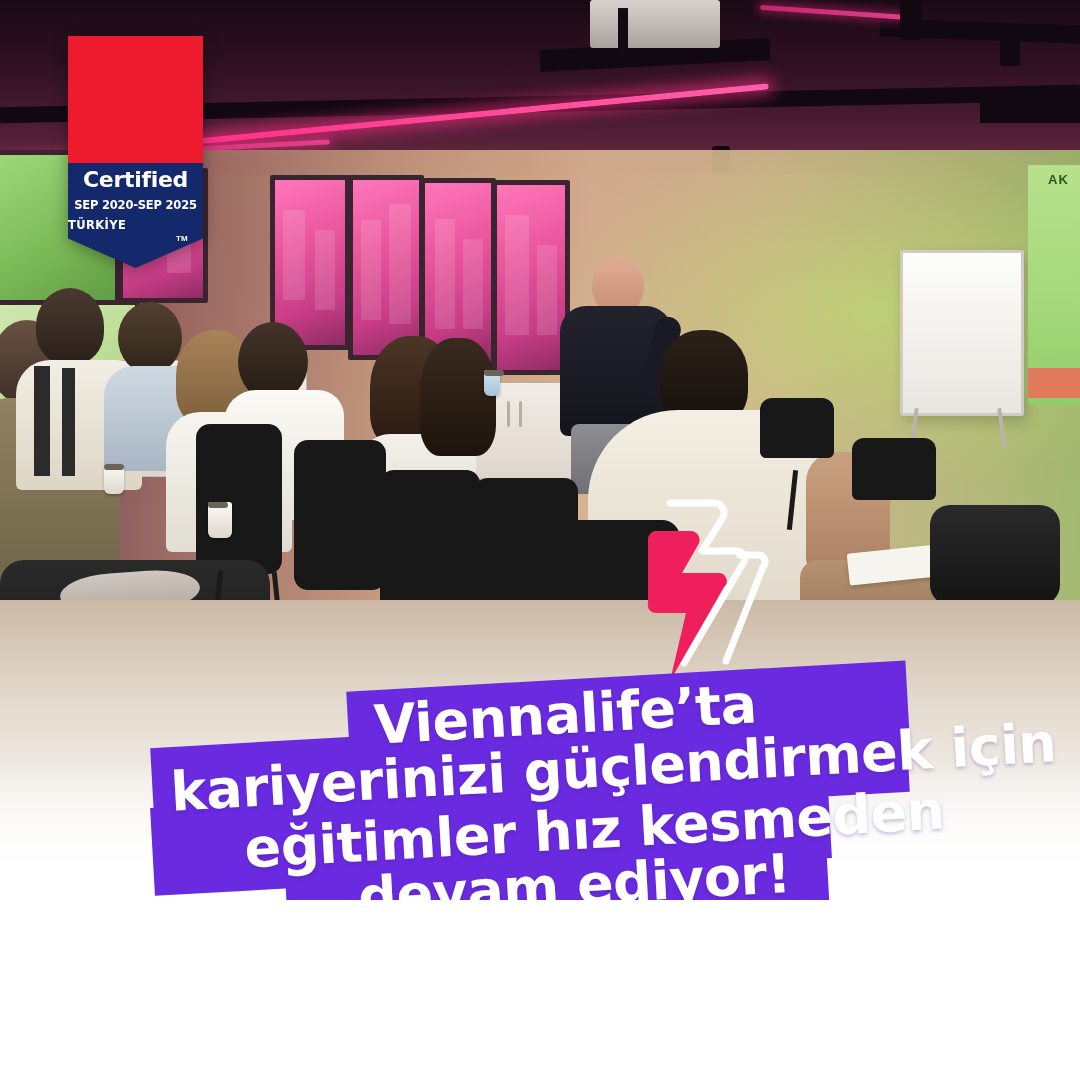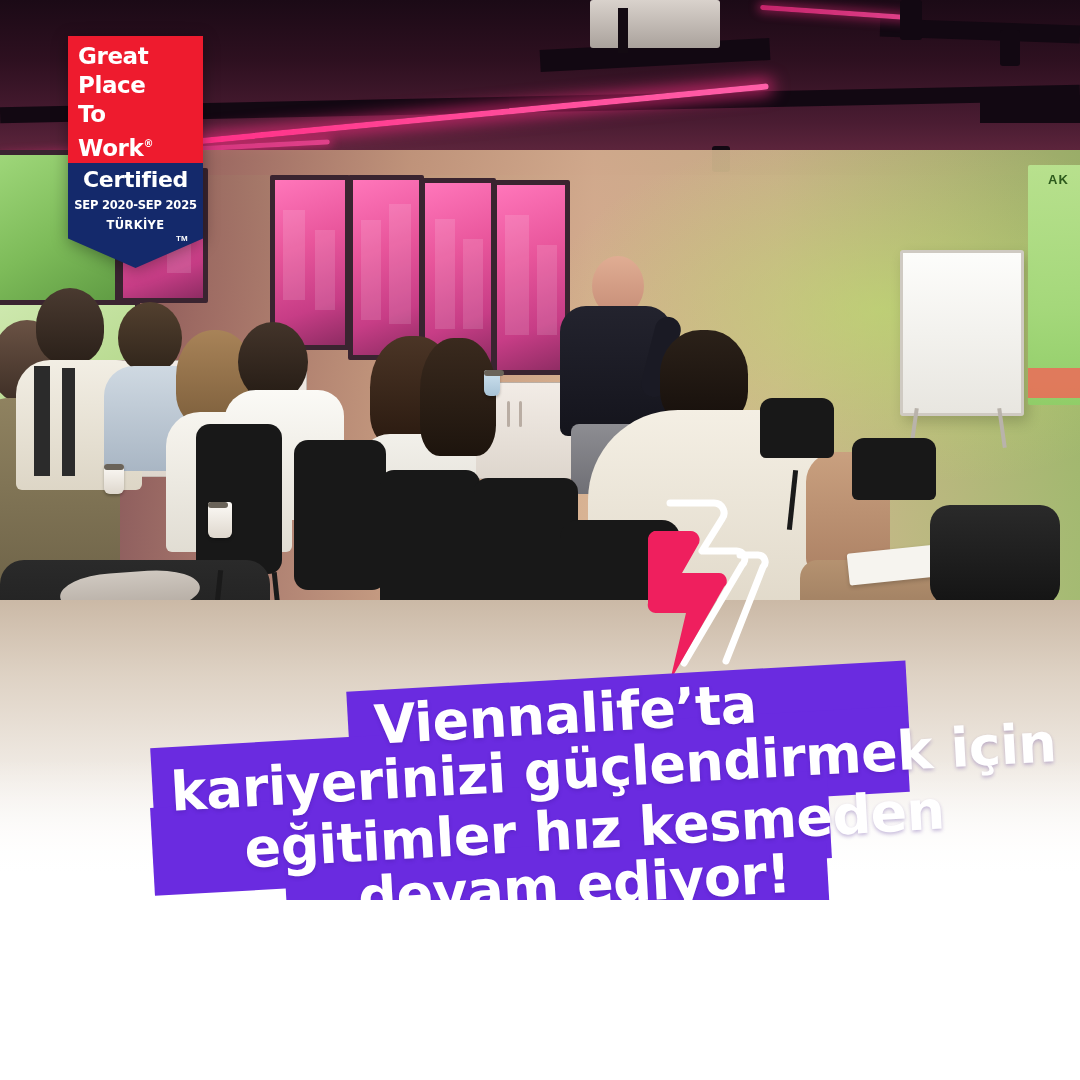--- a/index.html
+++ b/index.html
@@ -92,21 +92,21 @@
   .gptw-red{position:absolute;left:0;top:0;width:135px;height:127px;background:#ee1b2e;}
   .gptw-navy{position:absolute;left:0;top:127px;width:135px;height:105px;background:#14296b;
     clip-path:polygon(0 0,100% 0,100% 72%,50% 100%,0 72%);}
   .gptw-red-txt{position:absolute;left:10px;top:6px;color:#fff;font-weight:800;
     font-family:"DejaVu Sans",sans-serif;font-size:23px;line-height:29px;letter-spacing:-.4px;}
   .gptw-reg{font-size:10px;vertical-align:super;}
   .gptw-cert{position:absolute;left:0;top:131px;width:135px;text-align:center;color:#fff;
     font-family:"DejaVu Sans",sans-serif;font-weight:800;font-size:22px;letter-spacing:-.3px;}
   .gptw-dates{position:absolute;left:0;top:162px;width:135px;text-align:center;color:#fff;
     font-family:"DejaVu Sans",sans-serif;font-weight:700;font-size:11.5px;letter-spacing:-.2px;}
-  .gptw-country{position:absolute;left:0;top:182px;width:135px;text-align:center;color:#fff;
+  .gptw-country{position:absolute;left:0;top:182px;width:135px;color:#fff;
     font-family:"DejaVu Sans",sans-serif;font-weight:700;font-size:11.5px;letter-spacing:.4px;}
   .gptw-tm{position:absolute;left:108px;top:198px;color:#fff;font-size:8px;font-weight:700;}
 
   
   .footer{position:absolute;left:0;top:900px;width:1080px;height:180px;background:#ffffff;}
 </style>
 </head>
 <body>
 
 <div class="canvas">
@@ -262,28 +262,20 @@
     <svg width="240" height="175" viewBox="0 0 240 175" xmlns="http://www.w3.org/2000/svg">
       <polygon points="30,22 128,28 34,62" fill="#ed1c24"></polygon>
       <polygon points="118,42 16,168 58,172" fill="#ed1c24"></polygon>
       <polygon points="152,52 130,156 172,154" fill="#ed1c24"></polygon>
     </svg>
   </div>
 
   <div class="gptw">
     <div class="gptw-red"></div>
     <div class="gptw-navy"></div>
-    <div class="gptw-red-txt">
-      <div>Great</div>
-      <div>Place</div>
-      <div>To</div>
-      <div>
-        <span>Work</span><span class="gptw-reg">®</span>
-      </div>
-    </div>
     <div class="gptw-cert">Certified</div>
     <div class="gptw-dates">SEP 2020-SEP 2025</div>
     <div class="gptw-country">TÜRKİYE</div>
     <div class="gptw-tm">TM</div>
   </div>
 
   <div class="footer">
 
     
 

